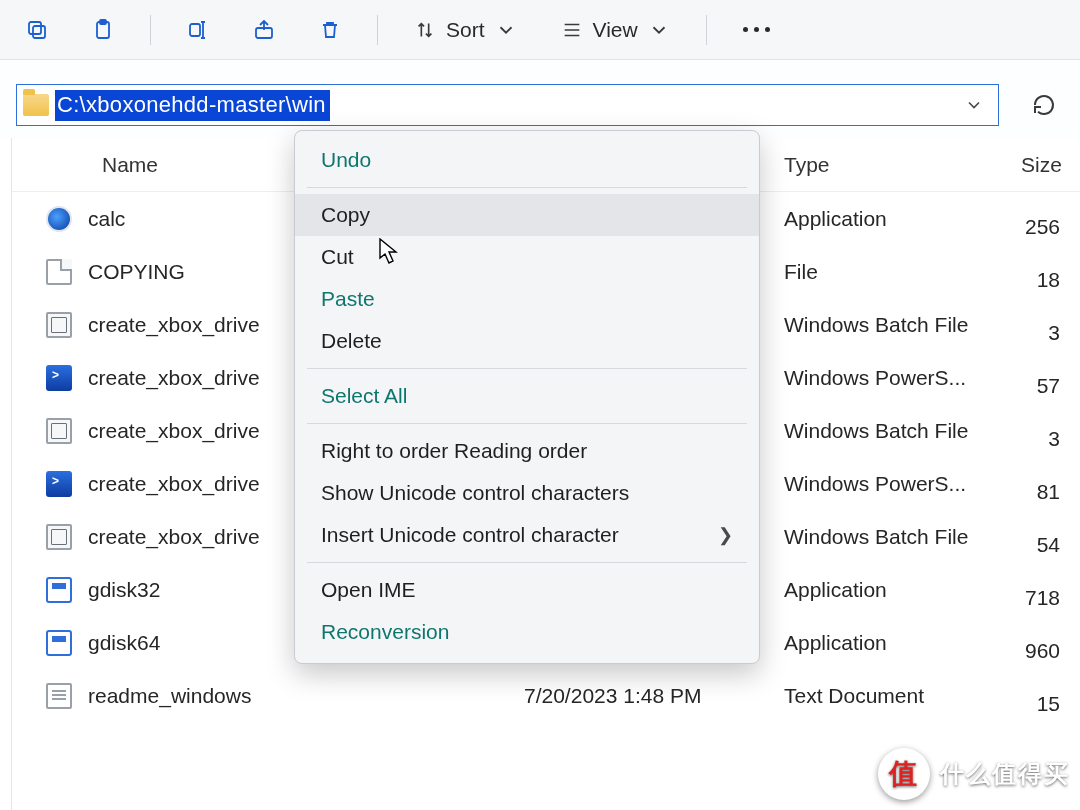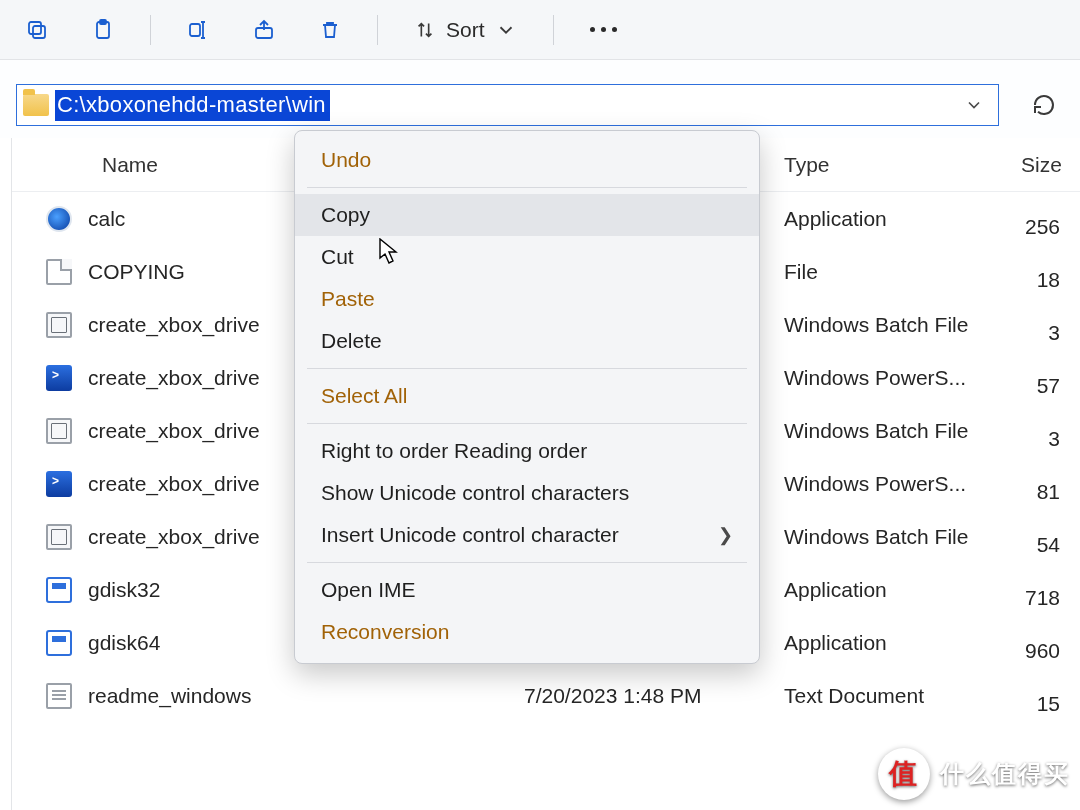--- a/index.html
+++ b/index.html
@@ -139,21 +139,21 @@
     border-radius: 8px;
     box-shadow: 0 10px 28px rgba(0,0,0,.22);
     padding: 8px 0 10px;
     font-size: 21px;
   }
   .ctx .mi {
     padding: 9px 26px;
     color: #1f1f1f;
     display:flex; justify-content:space-between; align-items:center;
   }
-  .ctx .mi.disabled { color: #a16207; }
+  .ctx .mi.disabled { color: #0f766e; }
   .ctx .mi.hover { background: #e3e5e9; }
   .ctx hr { border:none; border-top:1px solid #d7d9de; margin: 6px 12px; }
   .ctx .sub-arrow { font-size:18px; color:#4a4a4a; }
 
   
   .cursor {
     position:absolute; left:378px; top:238px; width:22px; height:28px;
     pointer-events:none;
   }
 
@@ -204,20 +204,29 @@
     <svg viewBox="0 0 24 24" fill="none" stroke="currentColor" stroke-width="1.8">
         <path d="M5 7h14M9 7V5h6v2M7 7l1 12h8l1-12"></path>
       </svg>
   </div>
   <div class="sep"></div>
   <div class="tb-text-btn">
     <svg viewBox="0 0 24 24" fill="none" stroke="currentColor" stroke-width="1.8">
         <path d="M8 5v14M5 8l3-3 3 3M16 19V5M13 16l3 3 3-3"></path>
       </svg>
     <span>Sort</span>
+    <svg viewBox="0 0 24 24" width="16" height="16" fill="none" stroke="currentColor" stroke-width="2">
+        <path d="M6 9l6 6 6-6"></path>
+      </svg>
+  </div>
+  <div class="tb-text-btn">
+    <svg viewBox="0 0 24 24" fill="none" stroke="currentColor" stroke-width="1.8">
+        <path d="M4 6h16M4 12h16M4 18h16"></path>
+      </svg>
+    <span>View</span>
     <svg viewBox="0 0 24 24" width="16" height="16" fill="none" stroke="currentColor" stroke-width="2">
         <path d="M6 9l6 6 6-6"></path>
       </svg>
   </div>
   <div class="sep"></div>
   <div class="more">
       <span></span>
       <span></span>
       <span></span>
     </div>

